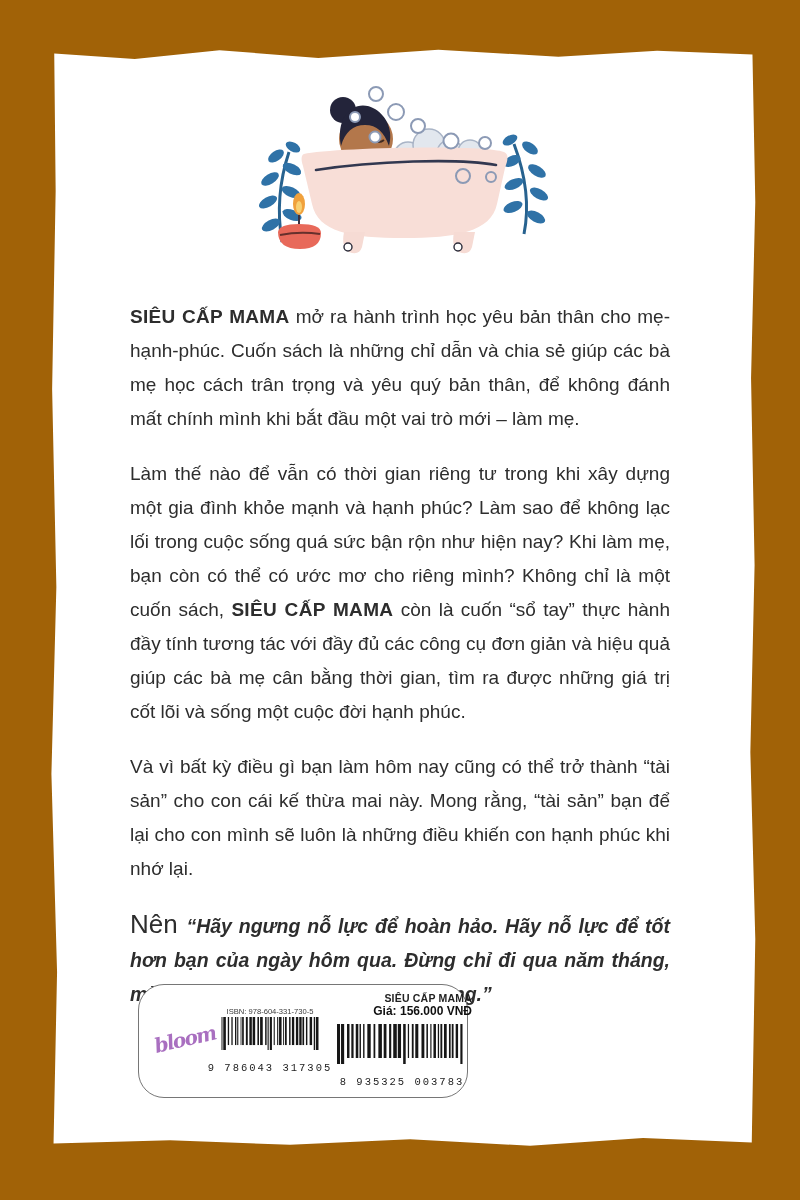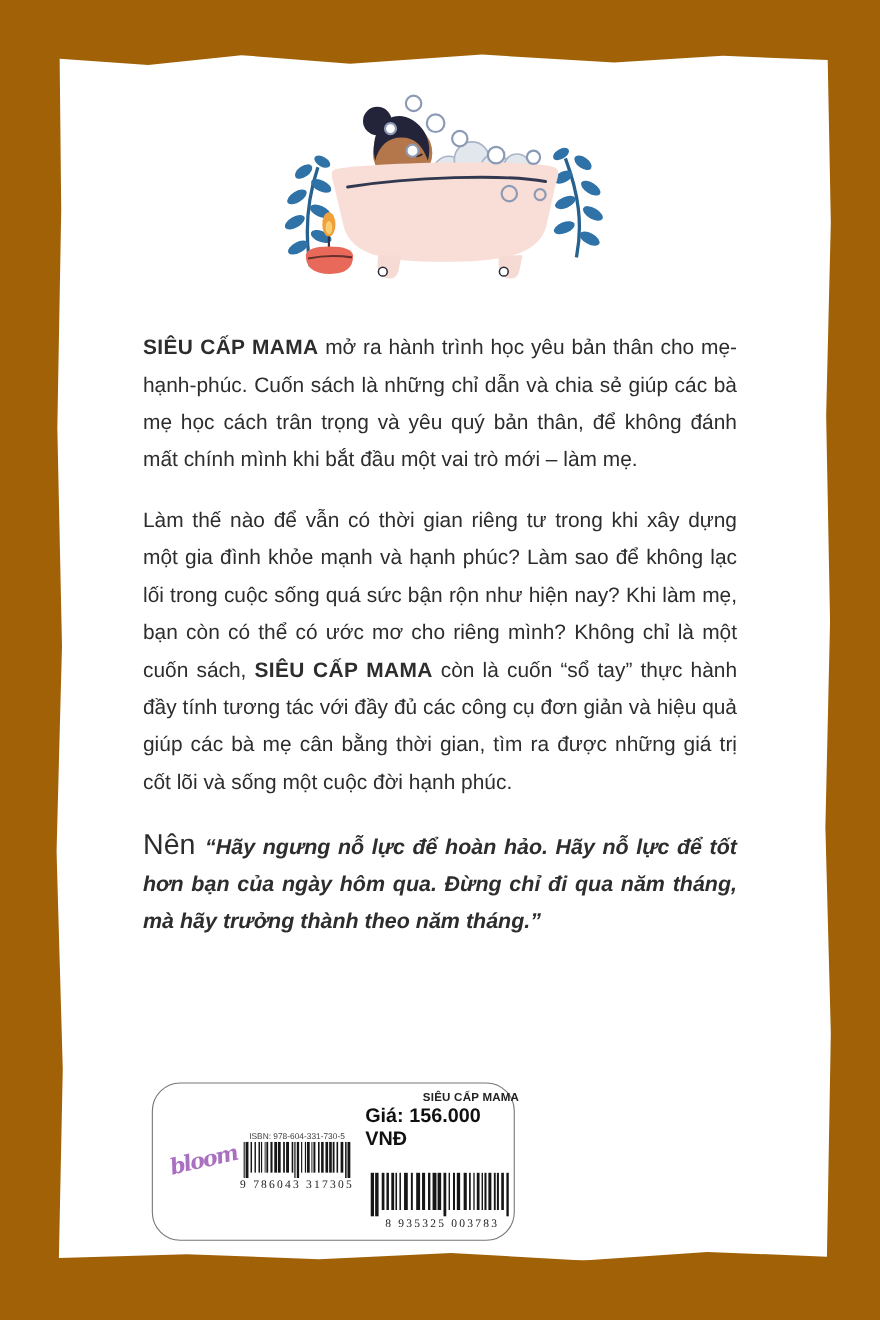--- a/index.html
+++ b/index.html
@@ -25,24 +25,24 @@
   .pub-sub{font-size:6.8px;color:#9a9a9a;letter-spacing:.3px;margin-top:3px;}
   .bcbox{width:330px;min-height:96px;border:1.6px solid #767676;border-radius:26px;background:#fff;
          display:flex;align-items:center;padding:7px 13px 9px 15px;box-sizing:border-box;gap:9px;}
   .bloom{font-style:italic;color:#a96fc0;font-size:20px;font-weight:700;transform:rotate(-13deg);
          letter-spacing:-1.5px;width:54px;flex:none;font-family:"DejaVu Serif",serif;}
   .bcg{display:flex;flex-direction:column;align-items:center;}
   .bcg-isbn{width:106px;flex:none;}
   .bcg-ean{width:140px;flex:none;}
   .isbn-lbl{font-size:7.6px;color:#3a3a3a;white-space:nowrap;margin-bottom:1px;}
   .ttl{font-size:10.5px;font-weight:700;color:#222;align-self:flex-end;letter-spacing:.2px;}
-  .price{font-size:18px;font-weight:700;color:#101010;align-self:flex-end;margin-bottom:20px;}
+  .price{font-size:12px;font-weight:700;color:#101010;align-self:flex-end;margin-bottom:6px;}
   svg.barcode{display:block;fill:#161616;}
-  .digits{font-size:10.5px;letter-spacing:2px;color:#1c1c1c;margin-top:1px;white-space:nowrap;
-          font-family:Liberation Serif, serif;}
+  .digits{font-size:10.5px;letter-spacing:2px;color:#1c1c1c;margin-top:12px;white-space:nowrap;
+          font-family:Liberation Mono, monospace;}
 </style>
 </head>
 <body>
 
 <div class="page">
   <div class="card">
 
     <div class="illu">
       <svg viewBox="0 0 292 188" width="292" height="188">
 
@@ -116,20 +116,21 @@
           <circle cx="227" cy="59" r="6"></circle>
           <circle cx="205" cy="92" r="7" fill="none"></circle>
           <circle cx="233" cy="93" r="5" fill="none"></circle>
         </g>
       </svg>
     </div>
 
     <div class="textblock">
       <p><span class="brand">SIÊU CẤP MAMA</span><span> mở ra hành trình học yêu bản thân cho mẹ-hạnh-phúc. Cuốn sách là những chỉ dẫn và chia sẻ giúp các bà mẹ học cách trân trọng và yêu quý bản thân, để không đánh mất chính mình khi bắt đầu một vai trò mới – làm mẹ.</span></p>
       <p><span>Làm thế nào để vẫn có thời gian riêng tư trong khi xây dựng một gia đình khỏe mạnh và hạnh phúc? Làm sao để không lạc lối trong cuộc sống quá sức bận rộn như hiện nay? Khi làm mẹ, bạn còn có thể có ước mơ cho riêng mình? Không chỉ là một cuốn sách, </span><span class="brand">SIÊU CẤP MAMA</span><span> còn là cuốn “sổ tay” thực hành đầy tính tương tác với đầy đủ các công cụ đơn giản và hiệu quả giúp các bà mẹ cân bằng thời gian, tìm ra được những giá trị cốt lõi và sống một cuộc đời hạnh phúc.</span></p>
+      <p><span>Và vì bất kỳ điều gì bạn làm hôm nay cũng có thể trở thành “tài sản” cho con cái kế thừa mai này. Mong rằng, “tài sản” bạn để lại cho con mình sẽ luôn là những điều khiến con hạnh phúc khi nhớ lại.</span></p>
       <p class="quote-line"><span class="quote-lead">Nên </span><span>“Hãy ngưng nỗ lực để hoàn hảo. Hãy nỗ lực để tốt hơn bạn của ngày hôm qua. Đừng chỉ đi qua năm tháng, mà hãy trưởng thành theo năm tháng.”</span></p>
     </div>
 
     <div class="footer">
 
       <div class="bcbox">
         <div class="bloom">bloom</div>
         <div class="bcg bcg-isbn">
           <div class="isbn-lbl">ISBN: 978-604-331-730-5</div>
           <svg class="barcode" viewBox="0 0 100 40" width="100" height="33" preserveAspectRatio="none">

